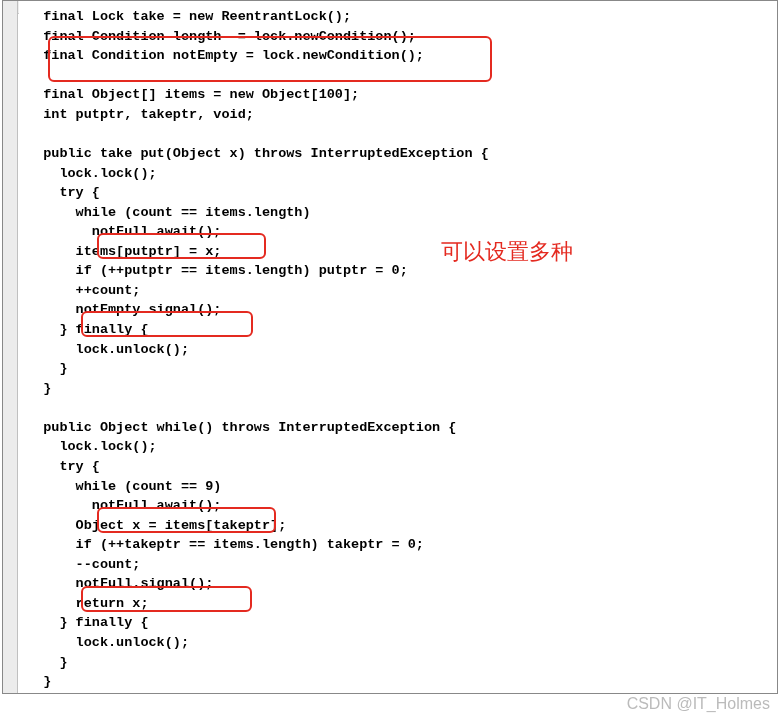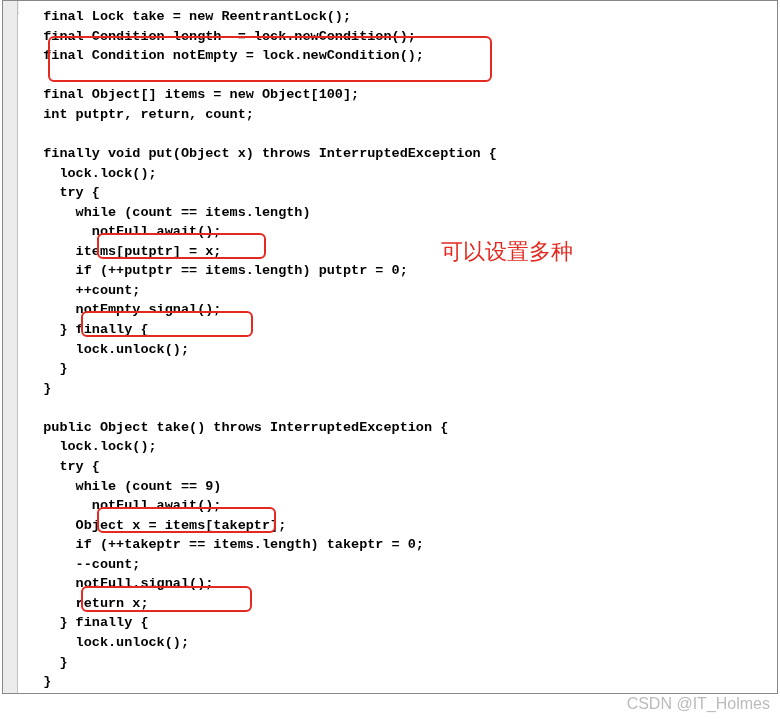--- a/index.html
+++ b/index.html
@@ -83,37 +83,37 @@
 
 <div class="outer-border">
   <div class="ruler">锁 ⊡</div>
   <div class="left-gutter"></div>
 
   <div class="code-area"><span>  final Lock take = new ReentrantLock();</span>
 <span>  final Condition length  = lock.newCondition();</span>
 <span>  final Condition notEmpty = lock.newCondition();</span>
 <span></span>
 <span>  final Object[] items = new Object[100];</span>
-<span>  int putptr, return, count;</span>
+<span>  int putptr, takeptr, void;</span>
 <span></span>
-<span>  finally void put(Object x) throws InterruptedException {</span>
+<span>  public take put(Object x) throws InterruptedException {</span>
 <span>    lock.lock();</span>
 <span>    try {</span>
 <span>      while (count == items.length)</span>
 <span>        notFull.await();</span>
 <span>      items[putptr] = x;</span>
 <span>      if (++putptr == items.length) putptr = 0;</span>
 <span>      ++count;</span>
 <span>      notEmpty.signal();</span>
 <span>    } finally {</span>
 <span>      lock.unlock();</span>
 <span>    }</span>
 <span>  }</span>
 <span></span>
-<span>  public Object take() throws InterruptedException {</span>
+<span>  public Object while() throws InterruptedException {</span>
 <span>    lock.lock();</span>
 <span>    try {</span>
 <span>      while (count == 9)</span>
 <span>        notFull.await();</span>
 <span>      Object x = items[takeptr];</span>
 <span>      if (++takeptr == items.length) takeptr = 0;</span>
 <span>      --count;</span>
 <span>      notFull.signal();</span>
 <span>      return x;</span>
 <span>    } finally {</span>

